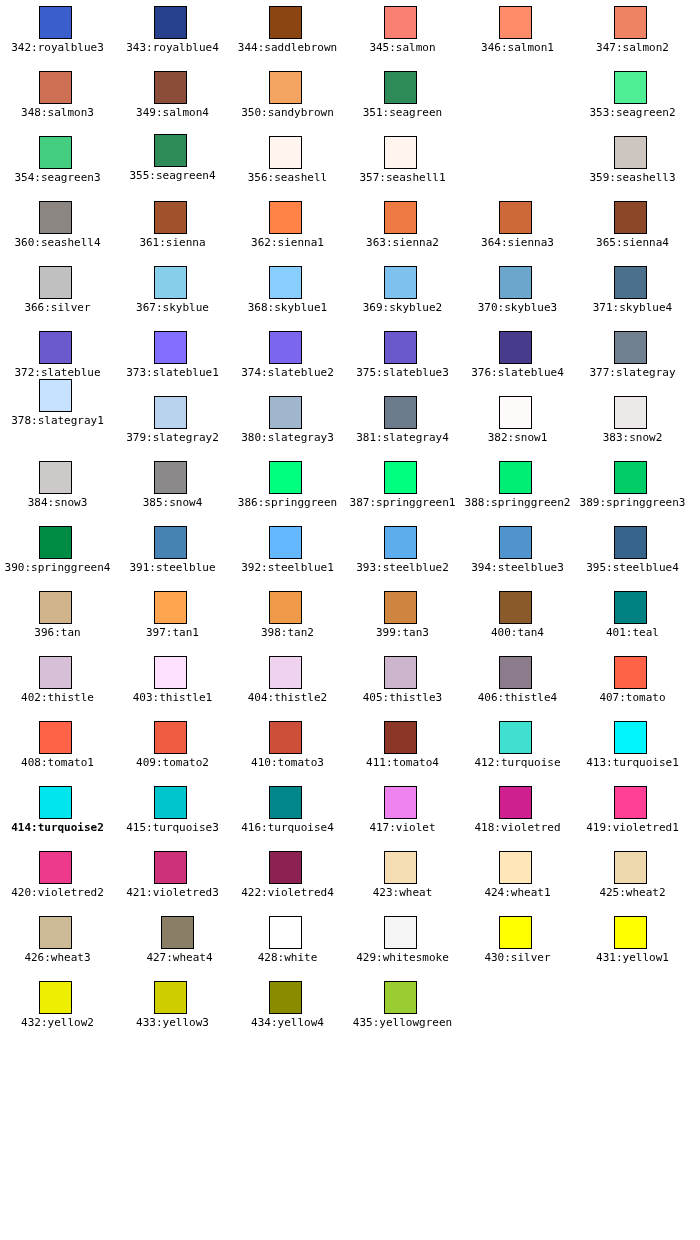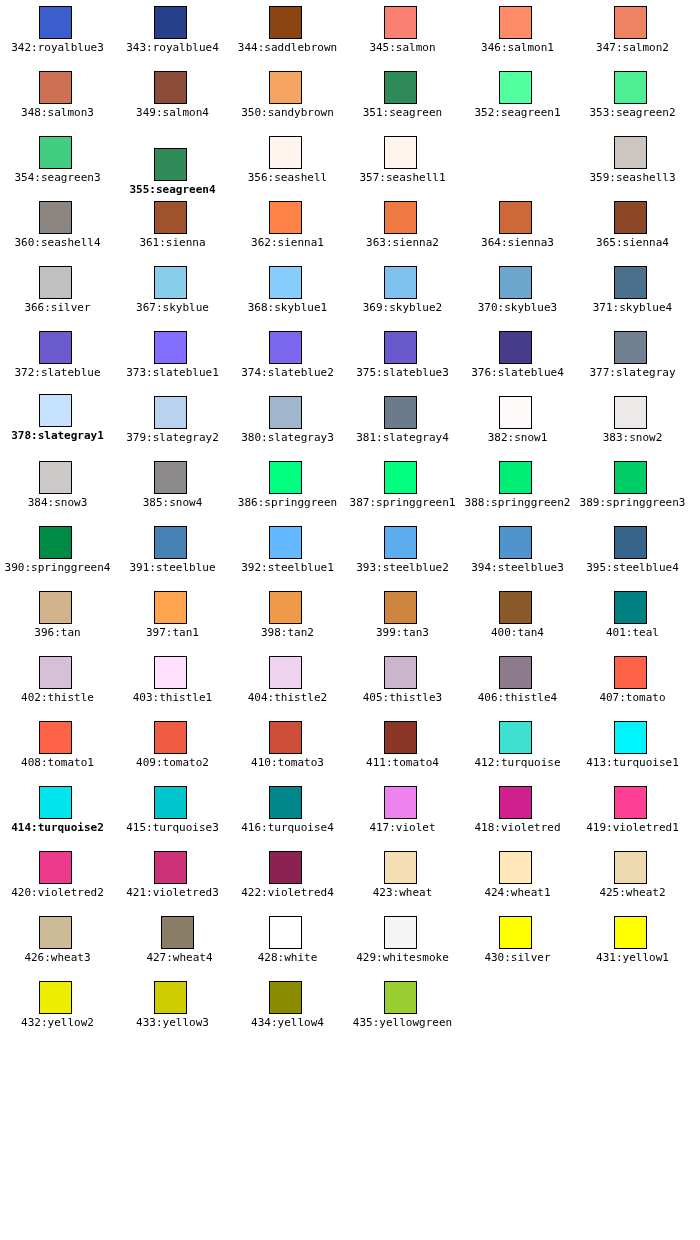--- a/index.html
+++ b/index.html
@@ -88,33 +88,29 @@
       <div class="swatch-label">349:salmon4</div>
     </div>
     <div class="swatch-cell" style="left: 230px; top: 65px;">
       <div class="swatch-box" style="background-color: rgb(244, 164, 96); border-color: rgb(0, 0, 0);"></div>
       <div class="swatch-label">350:sandybrown</div>
     </div>
     <div class="swatch-cell" style="left: 345px; top: 65px;">
       <div class="swatch-box" style="background-color: rgb(46, 139, 87); border-color: rgb(0, 0, 0);"></div>
       <div class="swatch-label">351:seagreen</div>
     </div>
-    <div class="swatch-cell" style="left: 460px; top: 65px;">
-      <div class="swatch-box" style="background-color: rgb(84, 255, 159); border-color: rgb(0, 0, 0);"></div>
-      <div class="swatch-label">352:seagreen1</div>
-    </div>
     <div class="swatch-cell" style="left: 575px; top: 65px;">
       <div class="swatch-box" style="background-color: rgb(78, 238, 148); border-color: rgb(0, 0, 0);"></div>
       <div class="swatch-label">353:seagreen2</div>
     </div>
     <div class="swatch-cell" style="left: 0px; top: 130px;">
       <div class="swatch-box" style="background-color: rgb(67, 205, 128); border-color: rgb(0, 0, 0);"></div>
       <div class="swatch-label">354:seagreen3</div>
     </div>
-    <div class="swatch-cell" style="left: 115px; top: 142px; font-weight: bold;">
+    <div class="swatch-cell" style="left: 115px; top: 128px;">
       <div class="swatch-box" style="background-color: rgb(46, 139, 87); border-color: rgb(0, 0, 0);"></div>
       <div class="swatch-label">355:seagreen4</div>
     </div>
     <div class="swatch-cell" style="left: 230px; top: 130px;">
       <div class="swatch-box" style="background-color: rgb(255, 245, 238); border-color: rgb(0, 0, 0);"></div>
       <div class="swatch-label">356:seashell</div>
     </div>
     <div class="swatch-cell" style="left: 345px; top: 130px;">
       <div class="swatch-box" style="background-color: rgb(255, 245, 238); border-color: rgb(0, 0, 0);"></div>
       <div class="swatch-label">357:seashell1</div>
@@ -188,21 +184,21 @@
       <div class="swatch-label">375:slateblue3</div>
     </div>
     <div class="swatch-cell" style="left: 460px; top: 325px;">
       <div class="swatch-box" style="background-color: rgb(71, 60, 139); border-color: rgb(0, 0, 0);"></div>
       <div class="swatch-label">376:slateblue4</div>
     </div>
     <div class="swatch-cell" style="left: 575px; top: 325px;">
       <div class="swatch-box" style="background-color: rgb(112, 128, 144); border-color: rgb(0, 0, 0);"></div>
       <div class="swatch-label">377:slategray</div>
     </div>
-    <div class="swatch-cell" style="left: 0px; top: 388px; font-weight: bold;">
+    <div class="swatch-cell" style="left: 0px; top: 373px;">
       <div class="swatch-box" style="background-color: rgb(198, 226, 255); border-color: rgb(0, 0, 0);"></div>
       <div class="swatch-label">378:slategray1</div>
     </div>
     <div class="swatch-cell" style="left: 115px; top: 390px;">
       <div class="swatch-box" style="background-color: rgb(185, 211, 238); border-color: rgb(0, 0, 0);"></div>
       <div class="swatch-label">379:slategray2</div>
     </div>
     <div class="swatch-cell" style="left: 230px; top: 390px;">
       <div class="swatch-box" style="background-color: rgb(159, 182, 205); border-color: rgb(0, 0, 0);"></div>
       <div class="swatch-label">380:slategray3</div>

